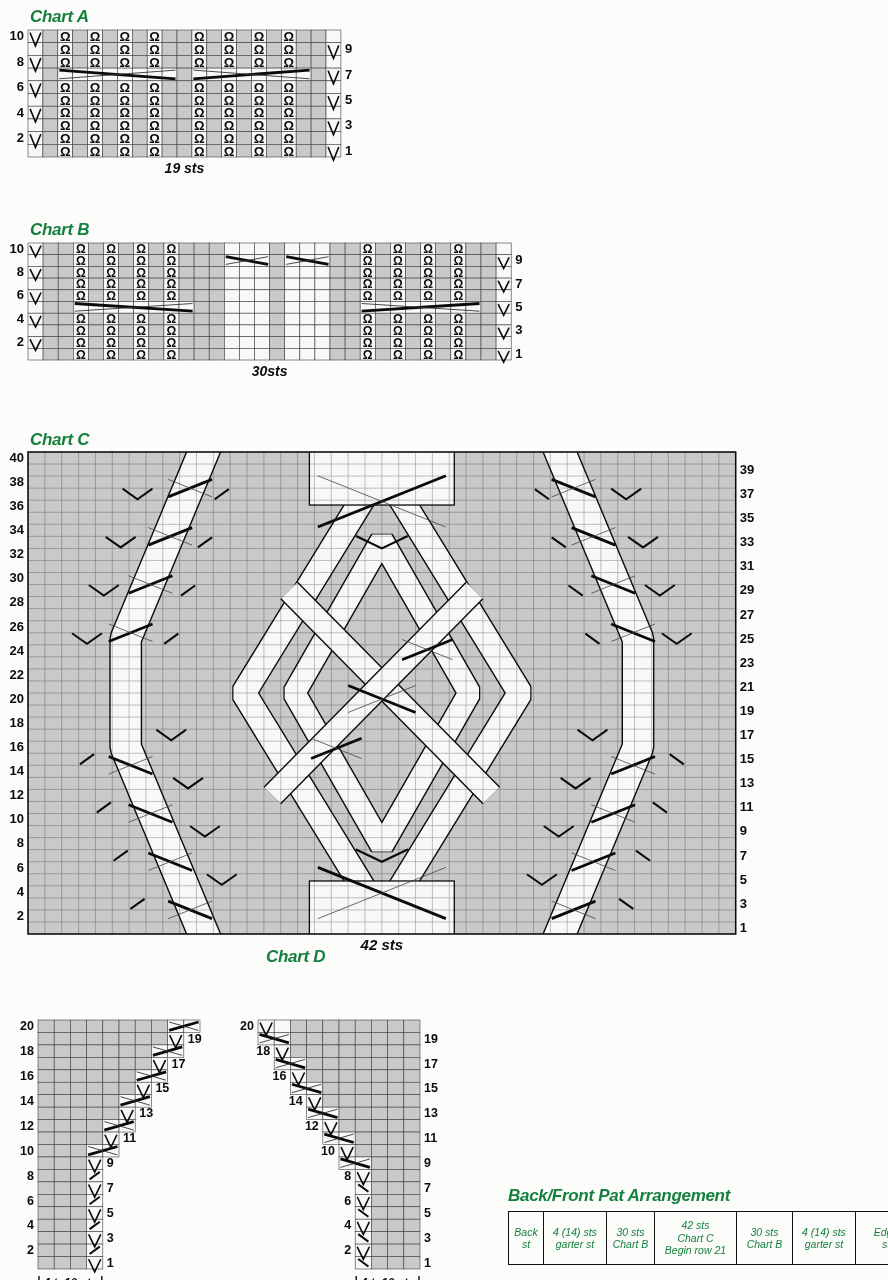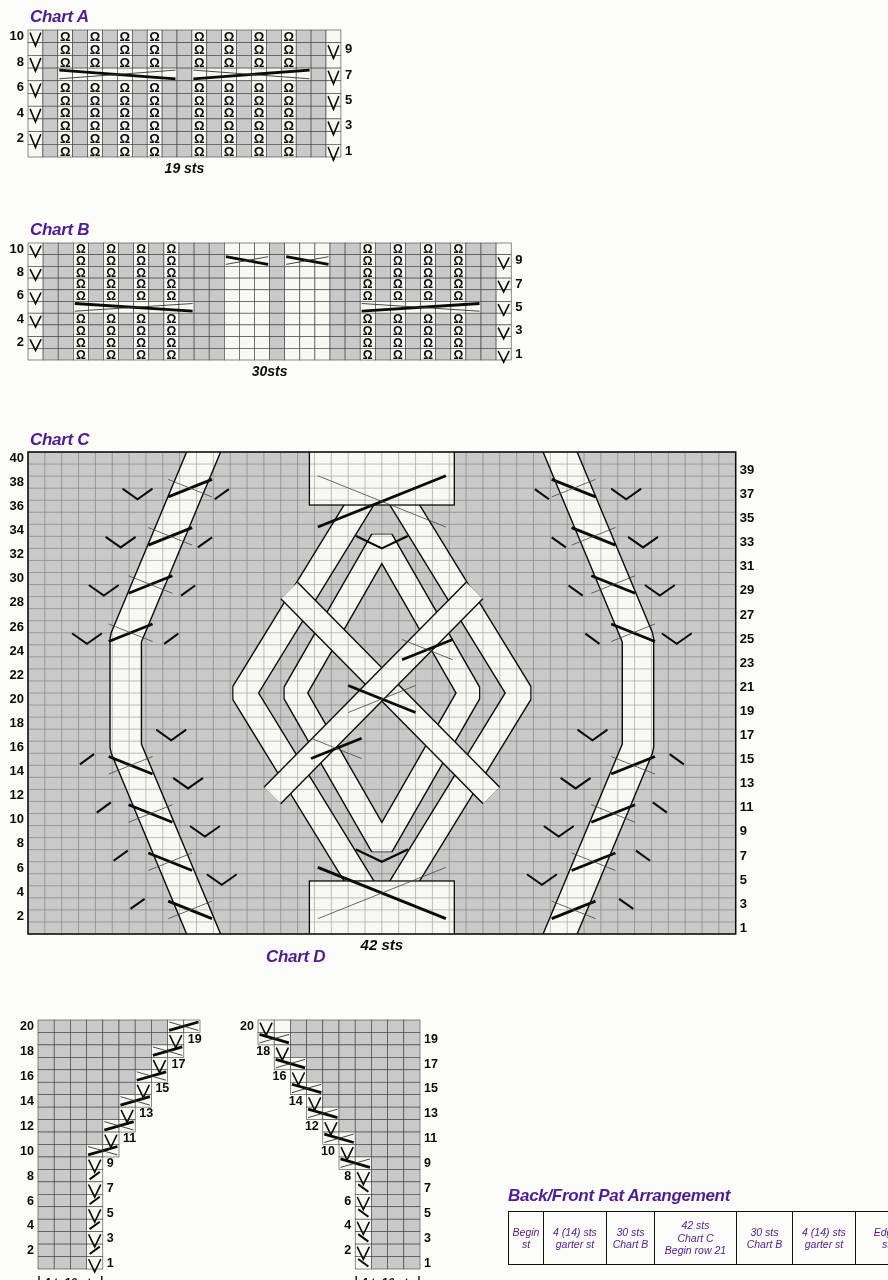--- a/index.html
+++ b/index.html
@@ -1,17 +1,17 @@
 <!DOCTYPE html>
 <html><head>
 <meta charset="utf-8">
 <style>
   html,body{margin:0;padding:0;background:#e8e8e8;}
   #page{position:relative;width:888px;height:1280px;background:#fcfcfa;overflow:hidden;
-        font-family:"Liberation Sans", sans-serif;color:#4c1d95;}
+        font-family:"Liberation Sans", sans-serif;color:#15803d;}
   .chart-title{position:absolute;font-weight:bold;font-style:italic;font-size:17px;
                letter-spacing:-0.3px;white-space:nowrap;}
   svg.chart{position:absolute;overflow:visible;}
   #arr{position:absolute;left:508px;top:1186px;width:420px;}
   #arr .arr-title{font-weight:bold;font-style:italic;font-size:17px;letter-spacing:-0.3px;margin-bottom:5px;white-space:nowrap;}
   #arr .arr-row{display:flex;border:1.3px solid #111;width:max-content;}
   #arr .arr-cell{border-right:1.3px solid #111;display:flex;align-items:center;justify-content:center;
                  text-align:center;font-style:italic;font-size:10.5px;line-height:1.18;
                  white-space:pre-line;padding:5px 2px;box-sizing:border-box;height:52px;}
   #arr .arr-cell:last-child{border-right:none;}
@@ -1375,21 +1375,21 @@
           <path d="M 98.19999999999999 256 L 98.19999999999999 263 L 110.19999999999999 263" fill="none" stroke="#0a0a0a" stroke-width="1.4"></path>
           <path d="M 161 256 L 161 263 L 149 263" fill="none" stroke="#0a0a0a" stroke-width="1.4"></path>
           <text x="129.6" y="266" text-anchor="middle" font-size="11.5" font-style="italic" font-weight="bold" fill="#0a0a0a">4 to10 sts</text>
         </g>
       </g>
     </svg>
 
   <div id="arr">
     <div class="arr-title">Back/Front Pat Arrangement</div>
     <div class="arr-row">
-      <div class="arr-cell" style="width:35px">Begin
+      <div class="arr-cell" style="width:35px">Back
 st</div>
       <div class="arr-cell" style="width:63px">4 (14) sts
 garter st</div>
       <div class="arr-cell" style="width:48px">30 sts
 Chart B</div>
       <div class="arr-cell" style="width:82px">42 sts
 Chart C
 Begin row 21</div>
       <div class="arr-cell" style="width:56px">30 sts
 Chart B</div>

